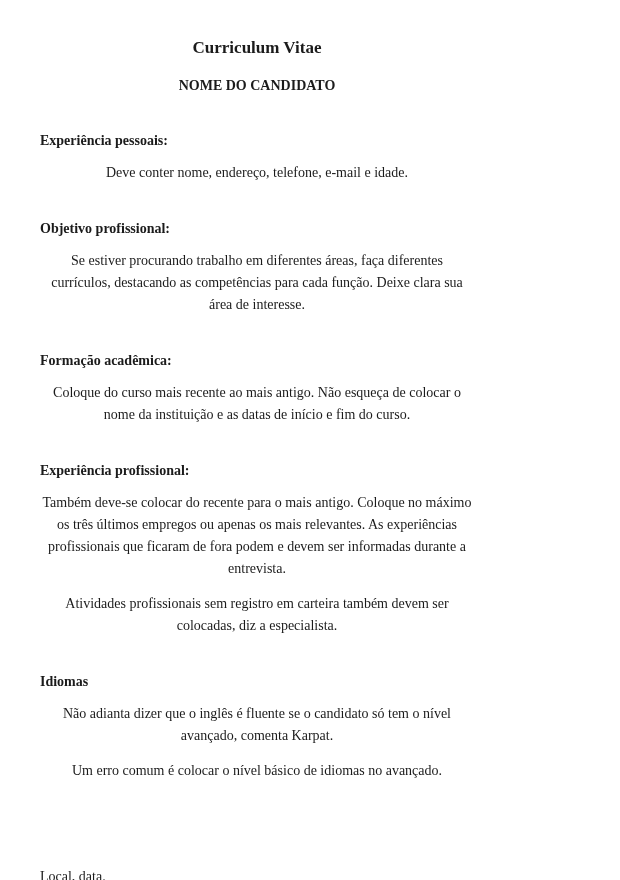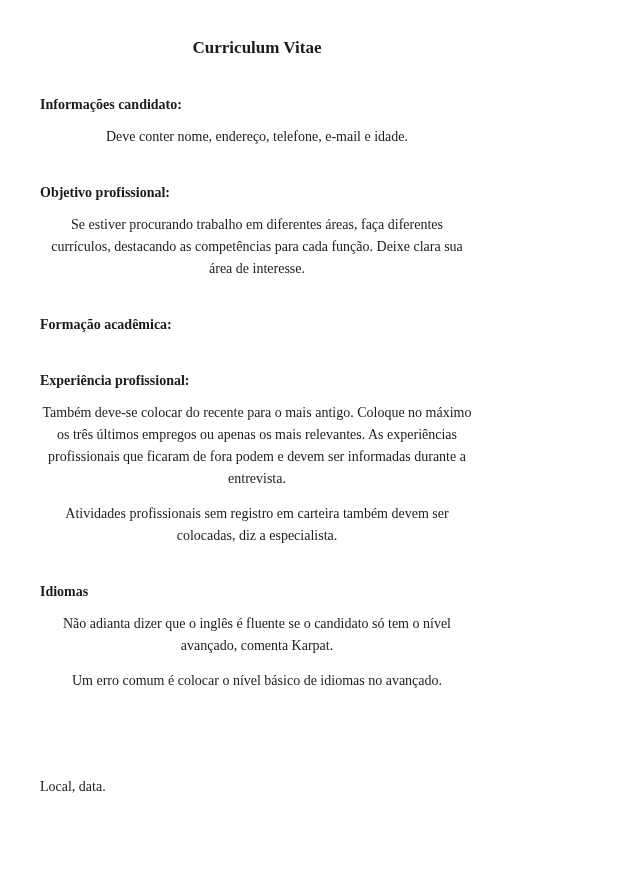--- a/index.html
+++ b/index.html
@@ -60,34 +60,36 @@
     margin-top: 84px;
   }
 </style>
 </head>
 <body>
 
 <div class="page">
 
   <header class="doc-header">
     <h1 class="doc-title">Curriculum Vitae</h1>
+    <h2 class="doc-subtitle">NOME DO CANDIDATO</h2>
   </header>
 
   <section class="section">
-    <h3 class="section-heading">Informações candidato:</h3>
+    <h3 class="section-heading">Experiência pessoais:</h3>
     <p>Deve conter nome, endereço, telefone, e-mail e idade.</p>
   </section>
 
   <section class="section">
     <h3 class="section-heading">Objetivo profissional:</h3>
     <p>Se estiver procurando trabalho em diferentes áreas, faça diferentes currículos, destacando as competências para cada função. Deixe clara sua área de interesse.</p>
   </section>
 
   <section class="section">
     <h3 class="section-heading">Formação acadêmica:</h3>
+    <p>Coloque do curso mais recente ao mais antigo. Não esqueça de colocar o nome da instituição e as datas de início e fim do curso.</p>
   </section>
 
   <section class="section">
     <h3 class="section-heading">Experiência profissional:</h3>
     <p>Também deve-se colocar do recente para o mais antigo. Coloque no máximo os três últimos empregos ou apenas os mais relevantes. As experiências profissionais que ficaram de fora podem e devem ser informadas durante a entrevista.</p>
     <p>Atividades profissionais sem registro em carteira também devem ser colocadas, diz a especialista.</p>
   </section>
 
   <section class="section">
     <h3 class="section-heading">Idiomas</h3>

